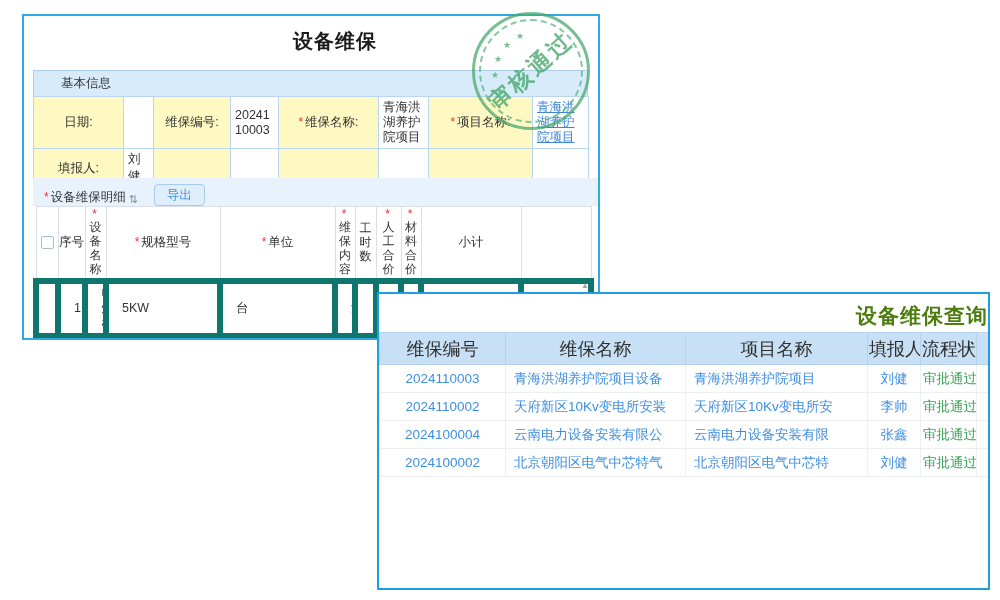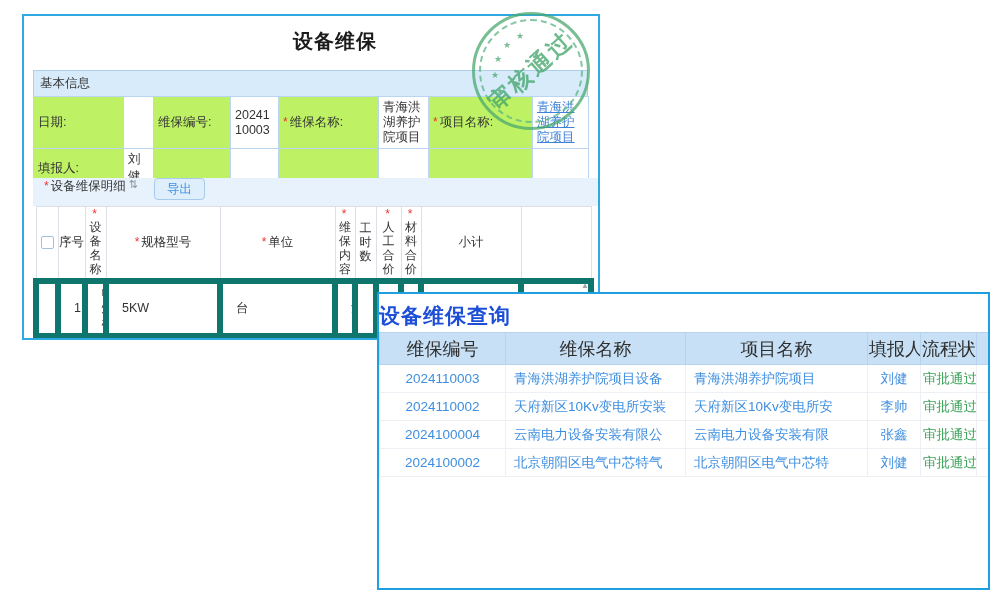--- a/index.html
+++ b/index.html
@@ -14,42 +14,42 @@
     position:absolute; left:22px; top:14px; width:578px; height:326px;
     background:#fff; border:2px solid #2fa9e2; z-index:1; overflow:hidden;
   }
   .p1-title {
     text-align:center; margin-top:12px; font-size:20px; font-weight:bold;
     color:#1b1b1b; letter-spacing:1px;padding-left:48px;
   }
   .basic-wrap { position:absolute; left:9px; top:54px; width:555px; }
   .basic-head {
     height:26px; line-height:25px; background:#d7ebfb;
-    border:1px solid #abceec; border-bottom:none; padding-left:6px;
+    border:1px solid #abceec; border-bottom:none; padding-left:27px;
     font-size:12.5px; color:#333;
   }
   table.basic {
     border-collapse:collapse; width:555px; table-layout:fixed;
     font-size:12.5px; color:#333;
   }
   table.basic td { border:1px solid #b9d5ef; padding:2px 4px; overflow:hidden; }
   table.basic tr.r1 { height:52px; }
   table.basic tr.r2 { height:28px; }
-  td.lab { background:#bef264; text-align:left; white-space:nowrap; }
+  td.lab { background:#fef9c3; text-align:center; white-space:nowrap; }
   td.val { background:#fff; text-align:left; }
   .wrapval { word-break:break-all; line-height:15px; display:inline-block; }
   .req { color:#ee3333; margin-right:2px; font-size:12px; }
   .link {
     color:#3f82d9; text-decoration:underline; word-break:break-all;
     line-height:15px; display:inline-block; cursor:pointer;
   }
 
   .toolbar {
     position:absolute; left:9px; top:162px; width:652px; height:28px;
-    background:#e7f2fd; display:flex; align-items:flex-start; font-size:12.5px;
+    background:#e7f2fd; display:flex; align-items:flex-end; font-size:12.5px;
   }
   .toolbar .tb-label { margin-left:11px; color:#333; }
   .sort-icon { color:#8a9099; font-size:11px; margin:0 4px 0 3px; }
   .btn-export {
     margin-left:12px; height:22px; padding:0 12px; background:#dfeefb;
     border:1px solid #a6cbed; border-radius:4px; color:#4090e2;
     font-size:12.5px; font-family:"Liberation Sans", sans-serif; cursor:pointer;
   }
 
   .detail-wrap { position:absolute; left:9px; top:190px; width:555px; }
@@ -99,22 +99,22 @@
   .star.s3 { left:22px; top:43px; }
   .star.s4 { left:19px; top:59px; }
   .star.s5 { left:24px; top:75px; }
 
   
   #panel2 {
     position:absolute; left:377px; top:292px; width:613px; height:298px;
     background:#fff; border:2px solid #1f9fe0; z-index:3; overflow:hidden;
   }
   .p2-title {
-    text-align:left; padding-top:8px; height:38px; font-size:21px;
-    font-weight:bold; color:#1d4ed8; letter-spacing:1px;
+    text-align:right; padding-top:8px; height:38px; font-size:21px;
+    font-weight:bold; color:#4d7c0f; letter-spacing:1px;
   }
   table.query { border-collapse:collapse; table-layout:fixed; width:609px; }
   table.query thead th {
     height:32px; background:#c7e0f5; font-size:18px; font-weight:normal;
     color:#2e2e2e; border:1px solid #b5d3ee; overflow:hidden; white-space:nowrap;
   }
   table.query tbody td {
     height:28px; font-size:13.5px; border:1px solid #eceff3;
     text-align:center; color:#3f8fe0; overflow:hidden; white-space:nowrap;
     padding:0 2px; cursor:pointer;

